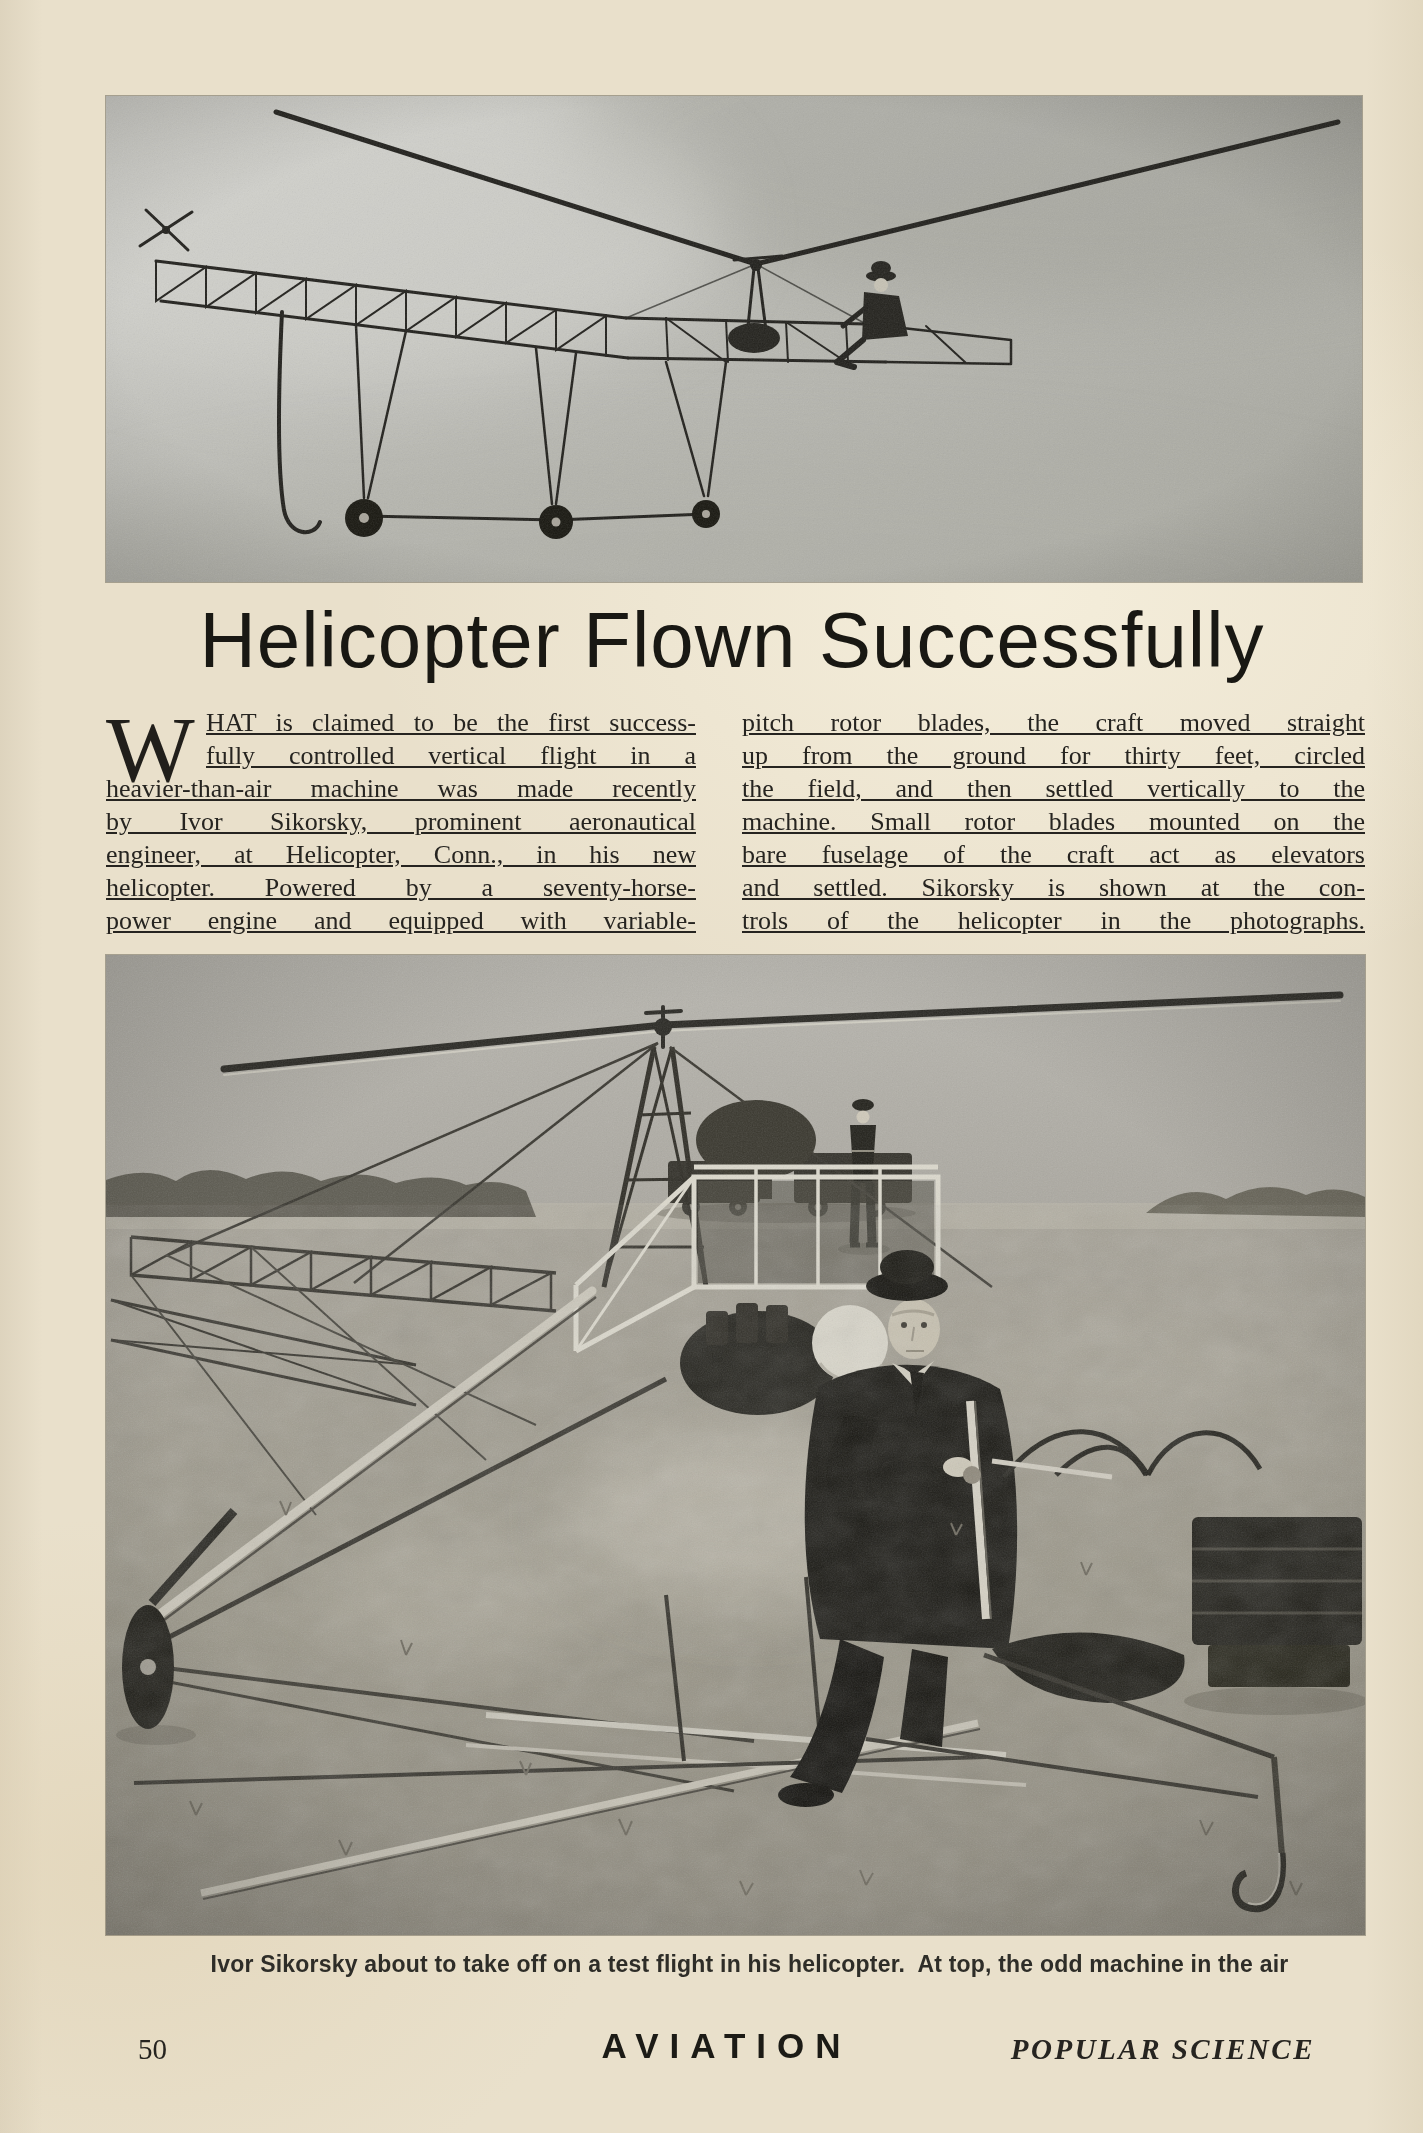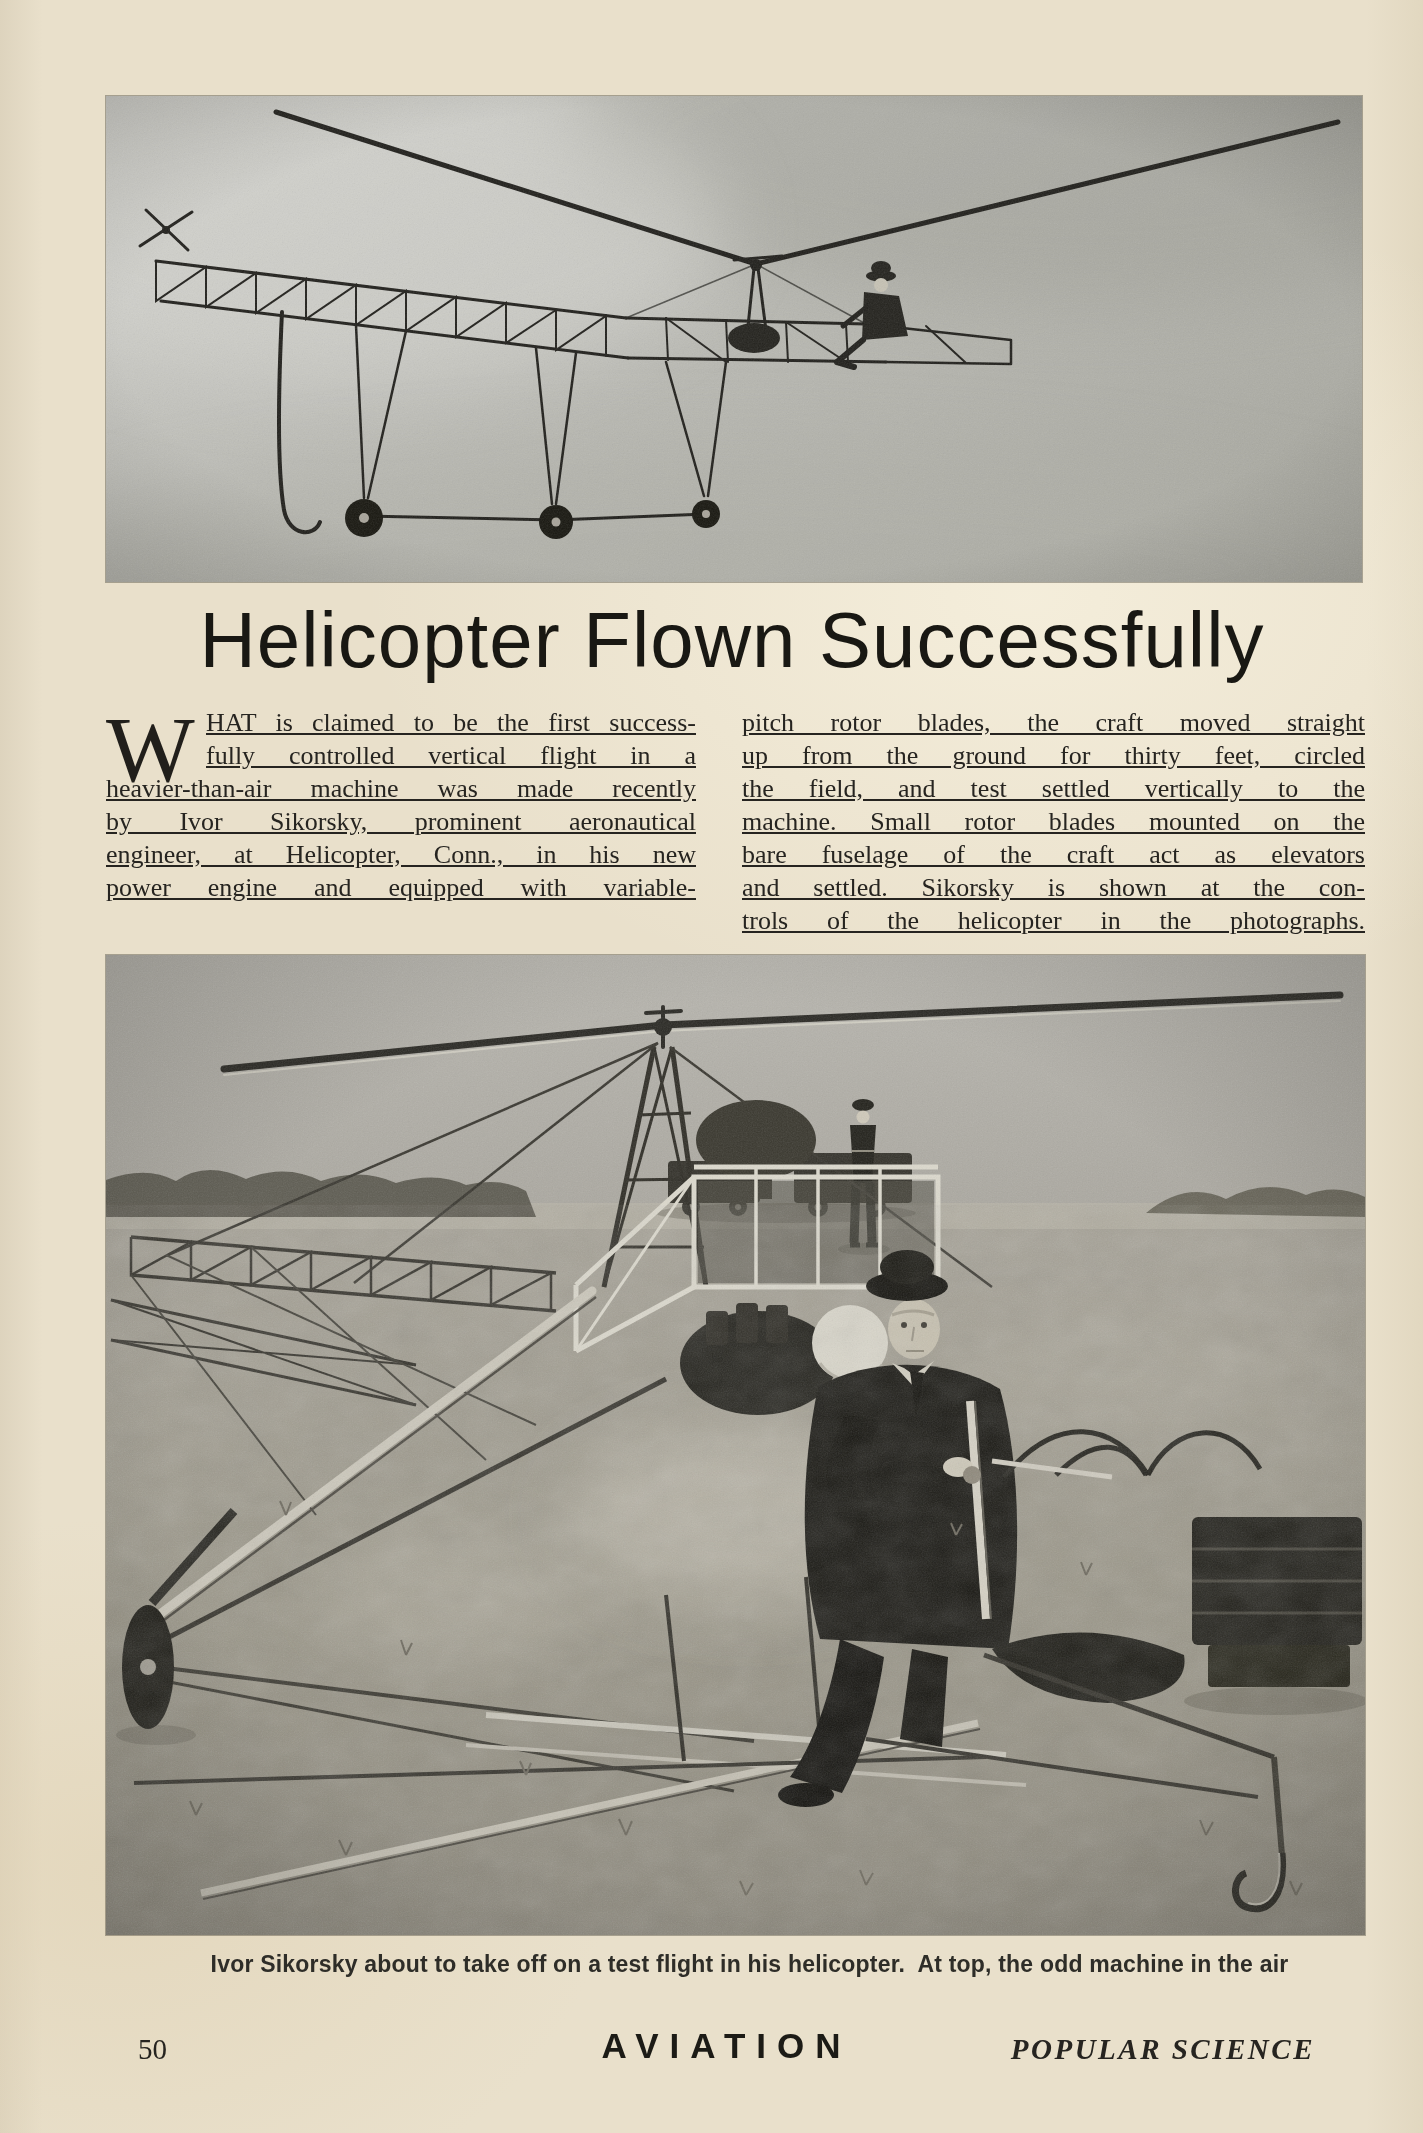--- a/index.html
+++ b/index.html
@@ -158,26 +158,27 @@
   <div class="title">Helicopter Flown Successfully</div>
 
   <div class="body">
     <div class="col col-left">
       <span class="dropcap">W</span>
       <div class="bodyline indent">HAT is claimed to be the first success-</div>
       <div class="bodyline indent">fully controlled vertical flight in a</div>
       <div class="bodyline">heavier-than-air machine was made recently</div>
       <div class="bodyline">by Ivor Sikorsky, prominent aeronautical</div>
       <div class="bodyline">engineer, at Helicopter, Conn., in his new</div>
+      <div class="bodyline">helicopter.  Powered by a seventy-horse-</div>
       <div class="bodyline">power engine and equipped with variable-</div>
     </div>
     <div class="col col-right">
       <div class="bodyline">pitch rotor blades, the craft moved straight</div>
       <div class="bodyline">up from the ground for thirty feet, circled</div>
-      <div class="bodyline">the field, and test settled vertically to the</div>
+      <div class="bodyline">the field, and then settled vertically to the</div>
       <div class="bodyline">machine.  Small rotor blades mounted on the</div>
       <div class="bodyline">bare fuselage of the craft act as elevators</div>
       <div class="bodyline">and settled.  Sikorsky is shown at the con-</div>
       <div class="bodyline">trols of the helicopter in the photographs.</div>
     </div>
   </div>
 
   <div class="photo photo-main">
     <svg width="1259" height="980" viewBox="0 0 1259 980" preserveAspectRatio="none">
       <defs>

